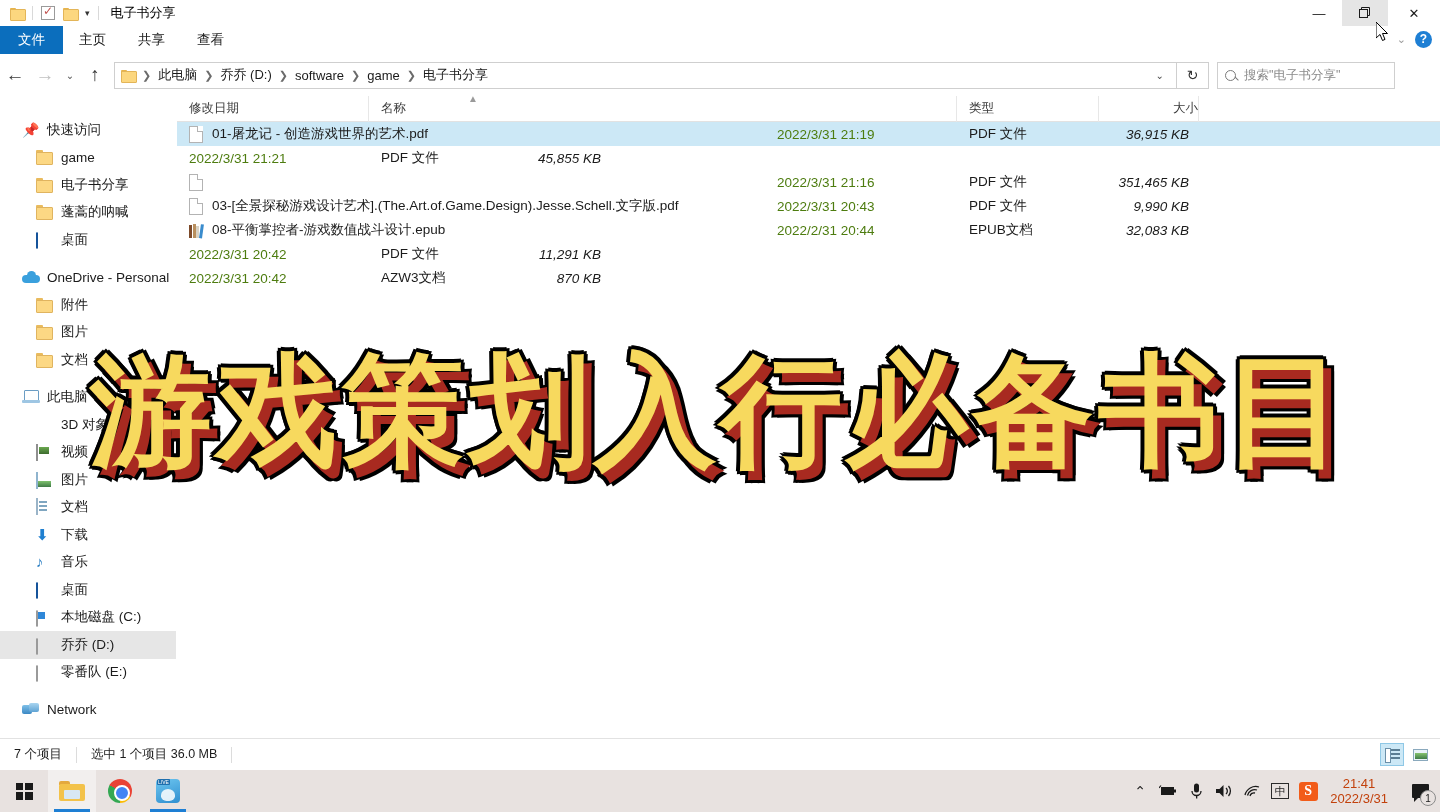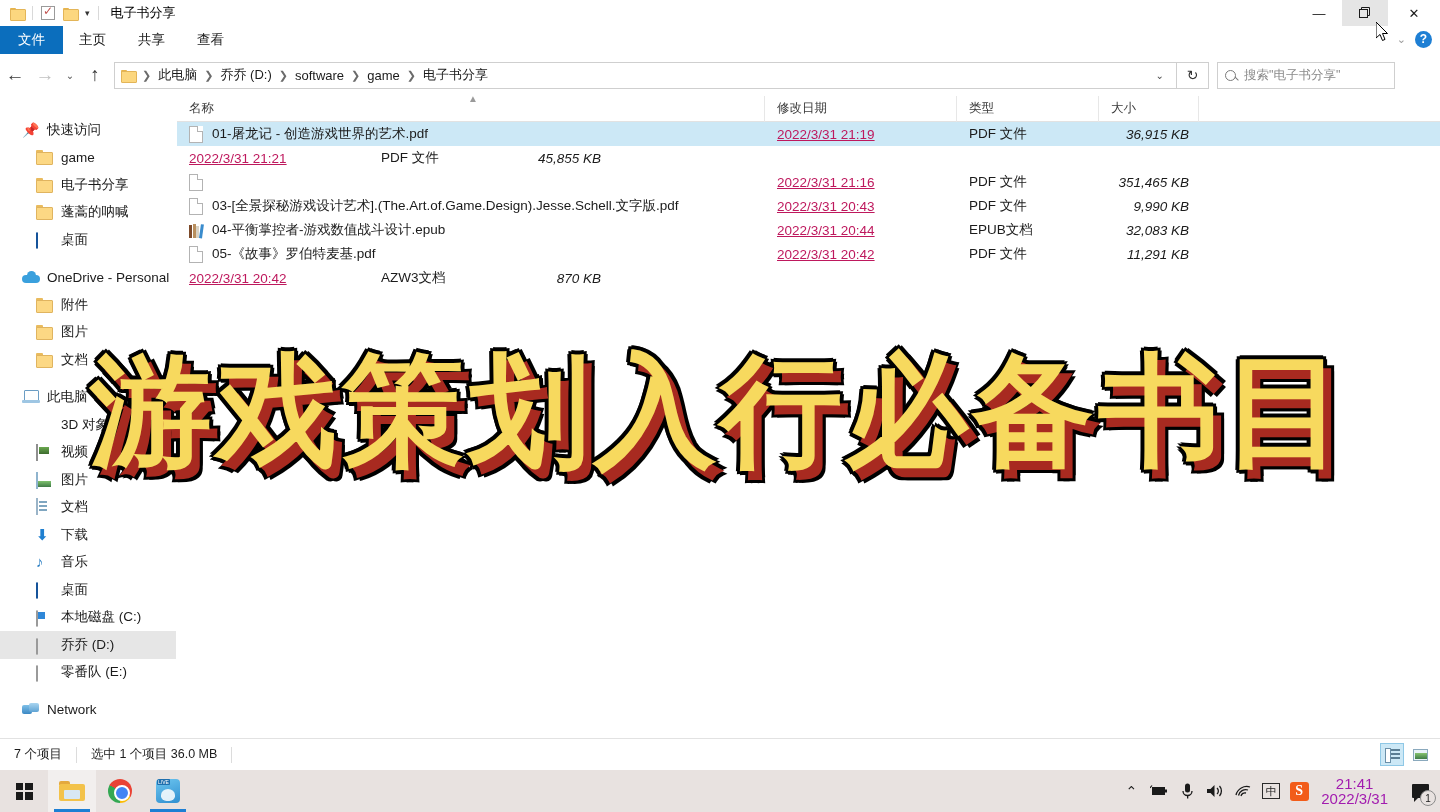--- a/index.html
+++ b/index.html
@@ -181,29 +181,29 @@
     position: absolute; top: 2px; left: 0; width: 1264px; height: 26px;
     display: flex; align-items: center;
     border-bottom: 1px solid #e2e2e2;
     font-size: 12.5px; color: #3a3a3a;
   }
   .col { height: 26px; display: flex; align-items: center; padding-left: 12px;
          border-right: 1px solid #e7e7e7; }
   .col.c-name { width: 588px; }
   .col.c-date { width: 192px; }
   .col.c-type { width: 142px; }
-  .col.c-size { width: 100px; }
+  .col.c-size { width: 100px; justify-content: flex-end; }
   .sortcaret {
     position: absolute; left: 291px; top: -2px; font-size: 10px; color: #9a9a9a; line-height: 10px;
   }
   .rows { position: absolute; top: 28px; left: 0; width: 1264px; }
   .row { height: 24px; display: flex; align-items: center; font-size: 13.5px; color: #1b1b1b; }
   .row.selected { background: #cce8f6; }
   .cell-name { width: 588px; display: flex; align-items: center; padding-left: 12px; white-space: nowrap; overflow: hidden; }
-  .cell-date { width: 192px; padding-left: 12px; color: #be185d; text-decoration: underline; }
+  .cell-date { width: 192px; padding-left: 12px; color: #4d7c0f; }
   .cell-type { width: 142px; padding-left: 12px; }
   .cell-size { width: 100px; padding-right: 10px; text-align: right; font-style: italic; }
   .fico { width: 14px; height: 17px; margin-right: 9px; flex: 0 0 14px; position: relative; }
   .fico-pdf { background: #fff; border: 1px solid #b3b3b3; }
   .fico-pdf::after {
     content:""; position:absolute; right:-1px; top:-1px; width:5px; height:5px;
     background:#fff; border-left:1px solid #b3b3b3; border-bottom:1px solid #b3b3b3;
   }
   .fico-book { width: 15px; height: 14px; margin-right: 8px; flex:0 0 15px; position: relative; top:1px;}
   .fico-book span { position:absolute; bottom:0; width:3px; }
@@ -268,21 +268,21 @@
       background:#fff;border-radius:50% 50% 40% 40%;opacity:.85;}
 
   .tray { position: absolute; right: 0; top: 0; height: 42px; display: flex; align-items: center; }
   .tray-ico { width: 28px; height: 42px; display:flex; align-items:center; justify-content:center;
               font-size: 14px; color: #1a1a1a; }
   .tray-ime { width:18px;height:16px;border:1.4px solid #2a2a2a;display:flex;align-items:center;
       justify-content:center;font-size:11px;color:#1a1a1a;line-height:1;}
   .tray-sogou { width:19px;height:19px;border-radius:3px;background:#f25c19;color:#fff;
       font-size:14px;font-weight:bold;display:flex;align-items:center;justify-content:center;
       font-family:"Liberation Serif", serif;}
-  .tray-clock { text-align: center; font-size: 15px; color: #a21caf; line-height: 15px;
+  .tray-clock { text-align: center; font-size: 13px; color: #c2410c; line-height: 15px;
                 padding: 0 12px 0 8px; }
   .tray-notif { width: 40px; height: 42px; display:flex;align-items:center;justify-content:center;
                 position: relative; }
   .notif-box { width: 17px; height: 14px; background:#1a1a1a; position: relative; border-radius:1px;}
   .notif-box::after { content:""; position:absolute; left:2px; bottom:-4px; border-left:5px solid #1a1a1a;
       border-bottom: 5px solid transparent; }
   .notif-badge { position:absolute; right:4px; bottom:6px; width:16px;height:16px;border-radius:50%;
       background:#e8e2e0; border:1px solid #8a8a8a; font-size:10px; color:#1a1a1a;
       display:flex;align-items:center;justify-content:center;}
 
@@ -481,26 +481,26 @@
         <div class="nav-item root">
           <span class="nav-ico"><span class="ico-net"></span></span>
           <span>Network</span>
         </div>
 
       </div>
     </div>
 
     <div class="filepane">
       <div class="colhead">
+        <div class="col c-date">
+          <span>修改日期</span>
+        </div>
         <div class="col c-name">
           <span>名称</span>
           <span class="sortcaret">▲</span>
-        </div>
-        <div class="col c-date">
-          <span>修改日期</span>
         </div>
         <div class="col c-type">
           <span>类型</span>
         </div>
         <div class="col c-size">
           <span>大小</span>
         </div>
       </div>
 
       <div class="rows">
@@ -541,32 +541,28 @@
         </div>
 
         <div class="row">
           <div class="cell-name">
             <span class="fico-book">
               <span class="b1"></span>
                 <span class="b2"></span>
                 <span class="b3"></span>
                 <span class="b4"></span>
             </span>
-            <span>04-平衡掌控者-游戏数值战斗设计.epub</span>
+            <span>08-平衡掌控者-游戏数值战斗设计.epub</span>
           </div>
-          <div class="cell-date">2022/3/31 20:44</div>
+          <div class="cell-date">2022/2/31 20:44</div>
           <div class="cell-type">EPUB文档</div>
           <div class="cell-size">32,083 KB</div>
         </div>
 
         <div class="row">
-          <div class="cell-name">
-            <span class="fico fico-pdf"></span>
-            <span>05-《故事》罗伯特麦基.pdf</span>
-          </div>
           <div class="cell-date">2022/3/31 20:42</div>
           <div class="cell-type">PDF 文件</div>
           <div class="cell-size">11,291 KB</div>
         </div>
 
         <div class="row">
           <div class="cell-date">2022/3/31 20:42</div>
           <div class="cell-type">AZW3文档</div>
           <div class="cell-size">870 KB</div>
         </div>

